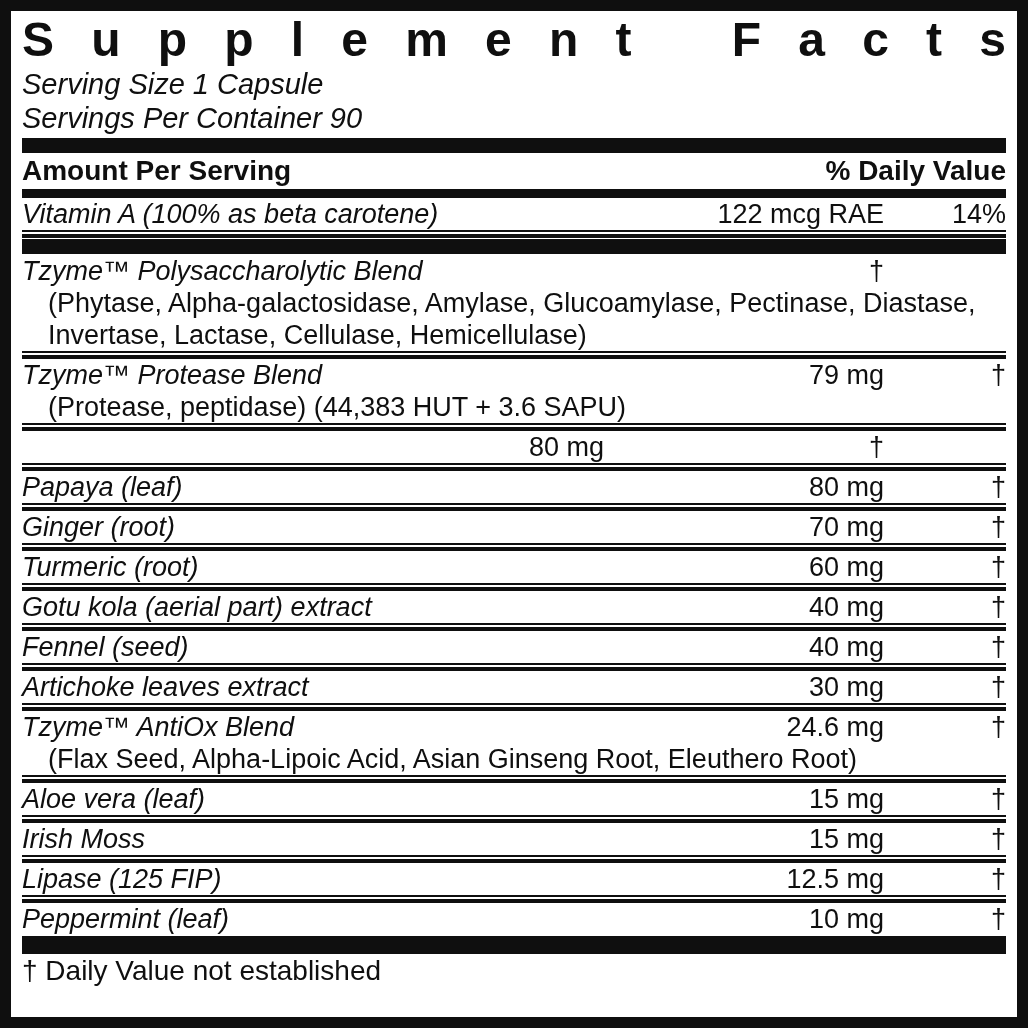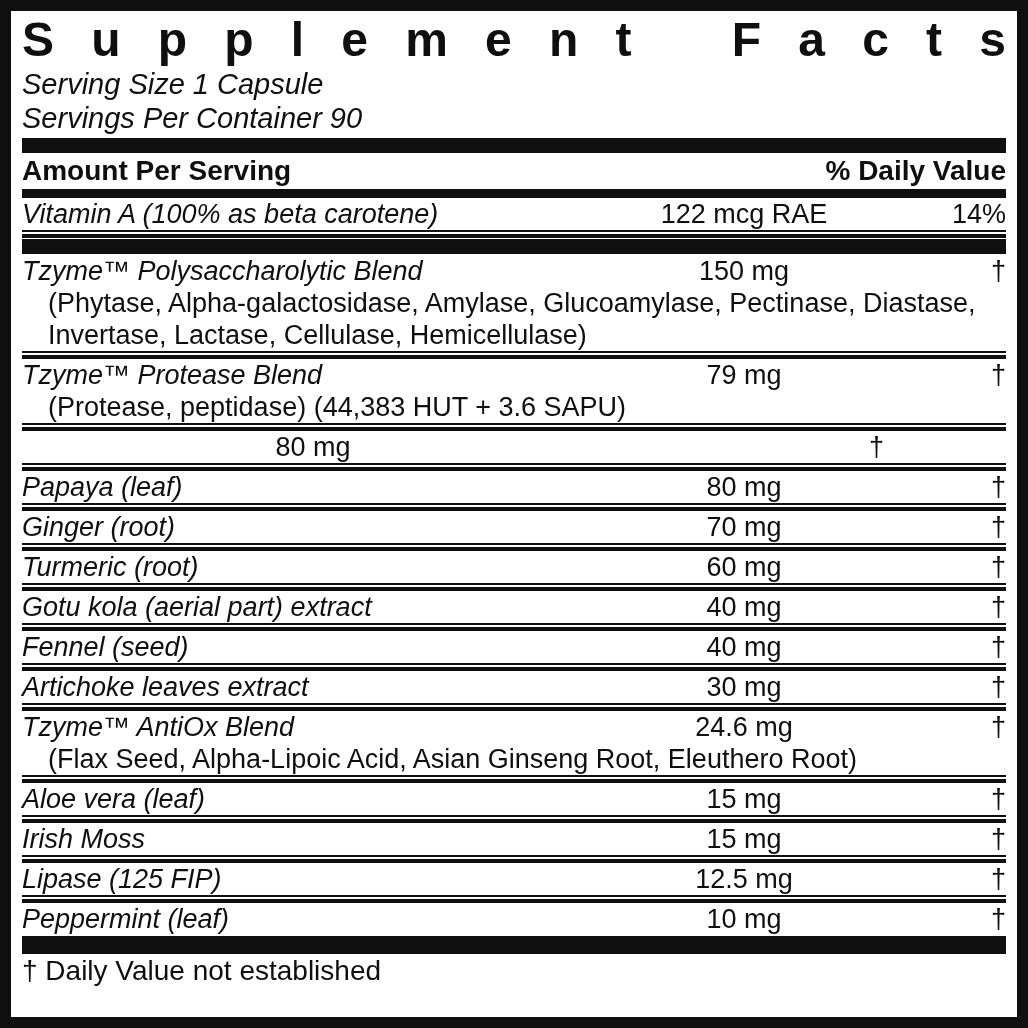--- a/index.html
+++ b/index.html
@@ -16,21 +16,21 @@
   .bar1{height:15px;background:#0f0f0f;margin-top:3px;}
   .bar2{height:9px;background:#0f0f0f;}
   .bar3{height:18px;background:#0f0f0f;margin-top:1px;}
   
   .colhead{display:flex;justify-content:space-between;align-items:baseline;
            font-weight:bold;font-size:28px;line-height:36px;height:36px;white-space:nowrap;}
   
   .row .main{display:grid;grid-template-columns:minmax(0,1fr) 280px 122px;align-items:baseline;
              font-size:27px;line-height:32px;}
   .row .name{white-space:nowrap;overflow:visible;font-style:italic;}
-  .row .amt{text-align:center;white-space:nowrap;}
+  .row .amt{text-align:right;white-space:nowrap;}
   .row .dv{text-align:right;white-space:nowrap;}
   .row .sub{padding-left:26px;font-size:27px;line-height:32px;}
   .sep{width:100%;}
   .sep.rule{height:8px;background:linear-gradient(to bottom,#0f0f0f 0 2px,transparent 2px 4px,#0f0f0f 4px 8px);}
   .sep.bar{height:15px;background:#0f0f0f;margin:1px 0;}
   
   .footnote{font-size:28px;line-height:34px;white-space:nowrap;}
 </style>
 </head>
 <body>
@@ -81,21 +81,20 @@
 
   <div class="row">
     <div class="sep rule"></div>
 
   </div>
 
   <div class="row">
     <div class="sep bar"></div>
     <div class="main">
       <span class="name">Tzyme™ Polysaccharolytic Blend</span>
-      <span class="amt">150 mg</span>
       <span class="dv">†</span>
     </div>
     <div class="sub">(Phytase, Alpha-galactosidase, Amylase, Glucoamylase, Pectinase, Diastase, Invertase, Lactase, Cellulase, Hemicellulase)</div>
   </div>
 
   <div class="row">
     <div class="sep rule"></div>
     <div class="main">
       <span class="name">Tzyme™ Protease Blend</span>
       <span class="amt">79 mg</span>

